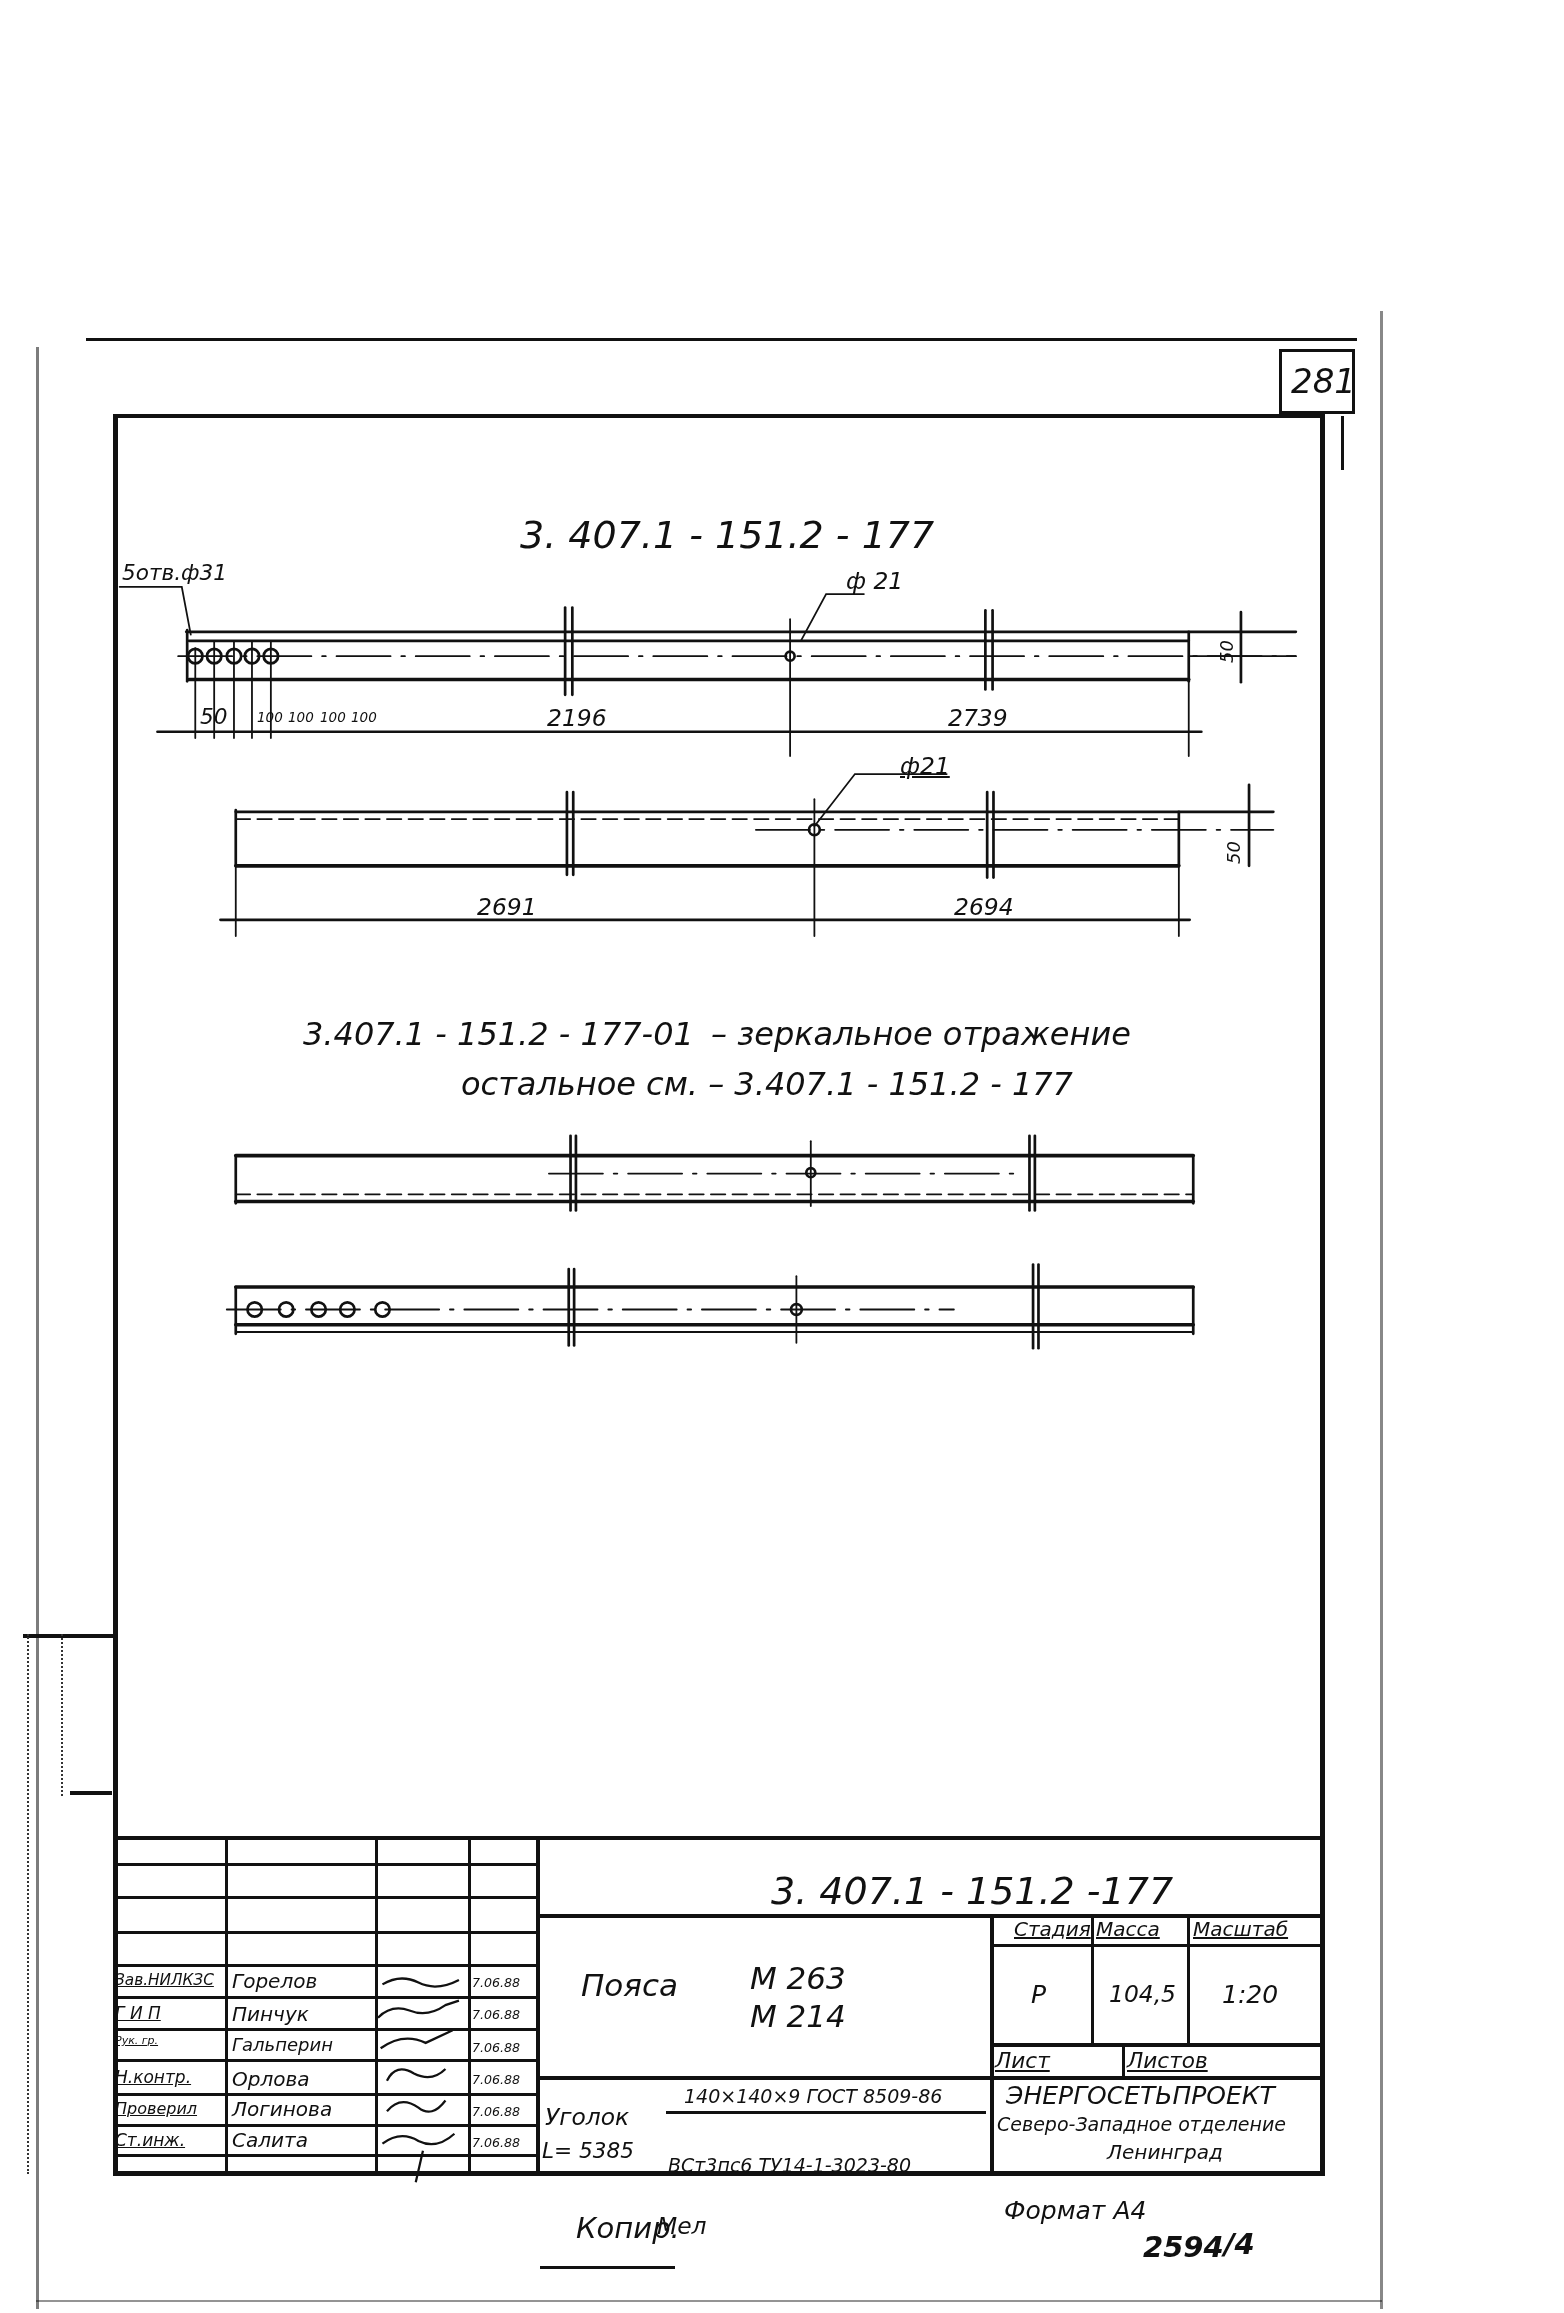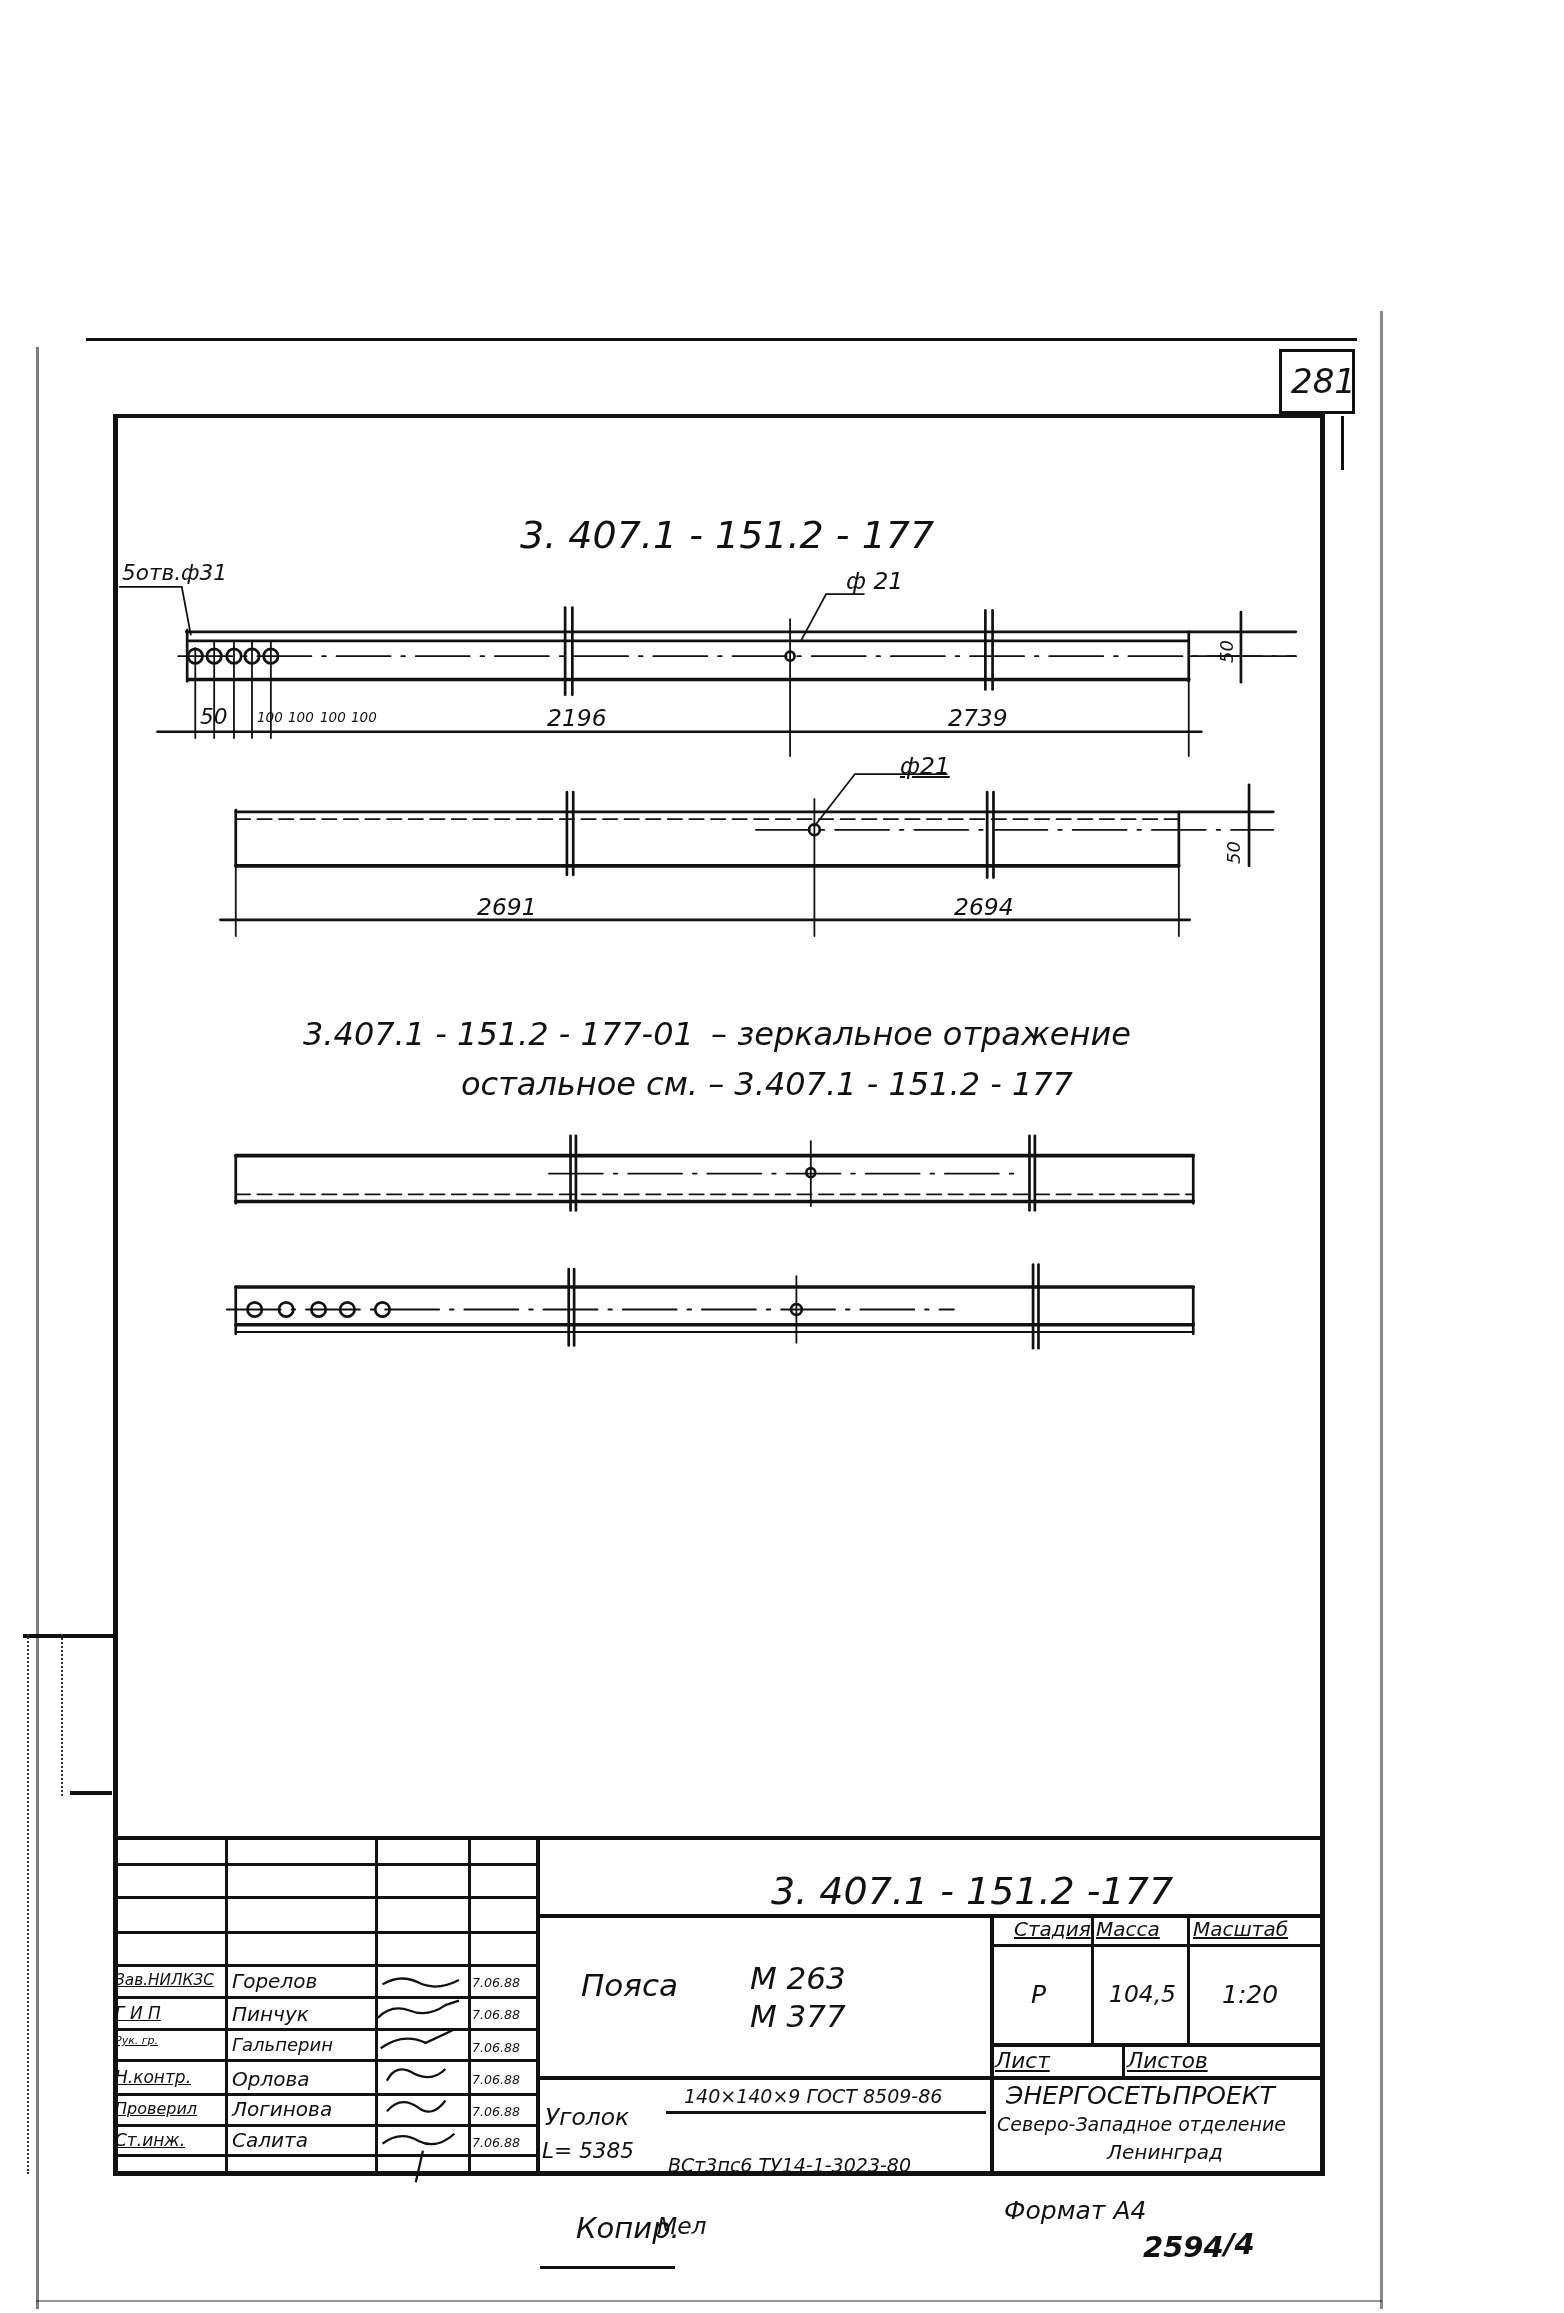--- a/index.html
+++ b/index.html
@@ -190,21 +190,21 @@
   <div class="line" style="left:1122px;top:2043px;width:2.7px;height:34px;"></div>
   <div class="line" style="left:538px;top:2076px;width:787px;height:3.6px;"></div>
 
   <div class="line" style="left:666px;top:2111px;width:320px;height:2.7px;"></div>
 </div>
 
 <div class="hand" style="position:absolute;left:771px;top:1861px;font-size:38px;margin-top:8px;">3. 407.1 - 151.2 -177</div>
 
 <div class="hand" style="position:absolute;left:581px;top:1967px;font-size:31px;">Пояса</div>
 <div class="hand" style="position:absolute;left:750px;top:1960px;font-size:31px;">М 263</div>
-<div class="hand" style="position:absolute;left:750px;top:1998px;font-size:31px;">М 377</div>
+<div class="hand" style="position:absolute;left:750px;top:1998px;font-size:31px;">М 214</div>
 
 <div class="hand u" style="position:absolute;left:995px;top:1917px;font-size:20px;padding-left:19px;">Стадия</div>
 <div class="hand u" style="position:absolute;left:1096px;top:1917px;font-size:20px;">Масса</div>
 <div class="hand u" style="position:absolute;left:1193px;top:1917px;font-size:20px;">Масштаб</div>
 <div class="hand" style="position:absolute;left:1031px;top:1980px;font-size:25px;">Р</div>
 <div class="hand" style="position:absolute;left:1109px;top:1980px;font-size:23.4px;">104,5</div>
 <div class="hand" style="position:absolute;left:1222px;top:1980px;font-size:25px;">1:20</div>
 
 <div class="hand u" style="position:absolute;left:995px;top:2048px;font-size:21.6px;">Лист</div>
 <div class="hand u" style="position:absolute;left:1127px;top:2048px;font-size:21.6px;">Листов</div>

